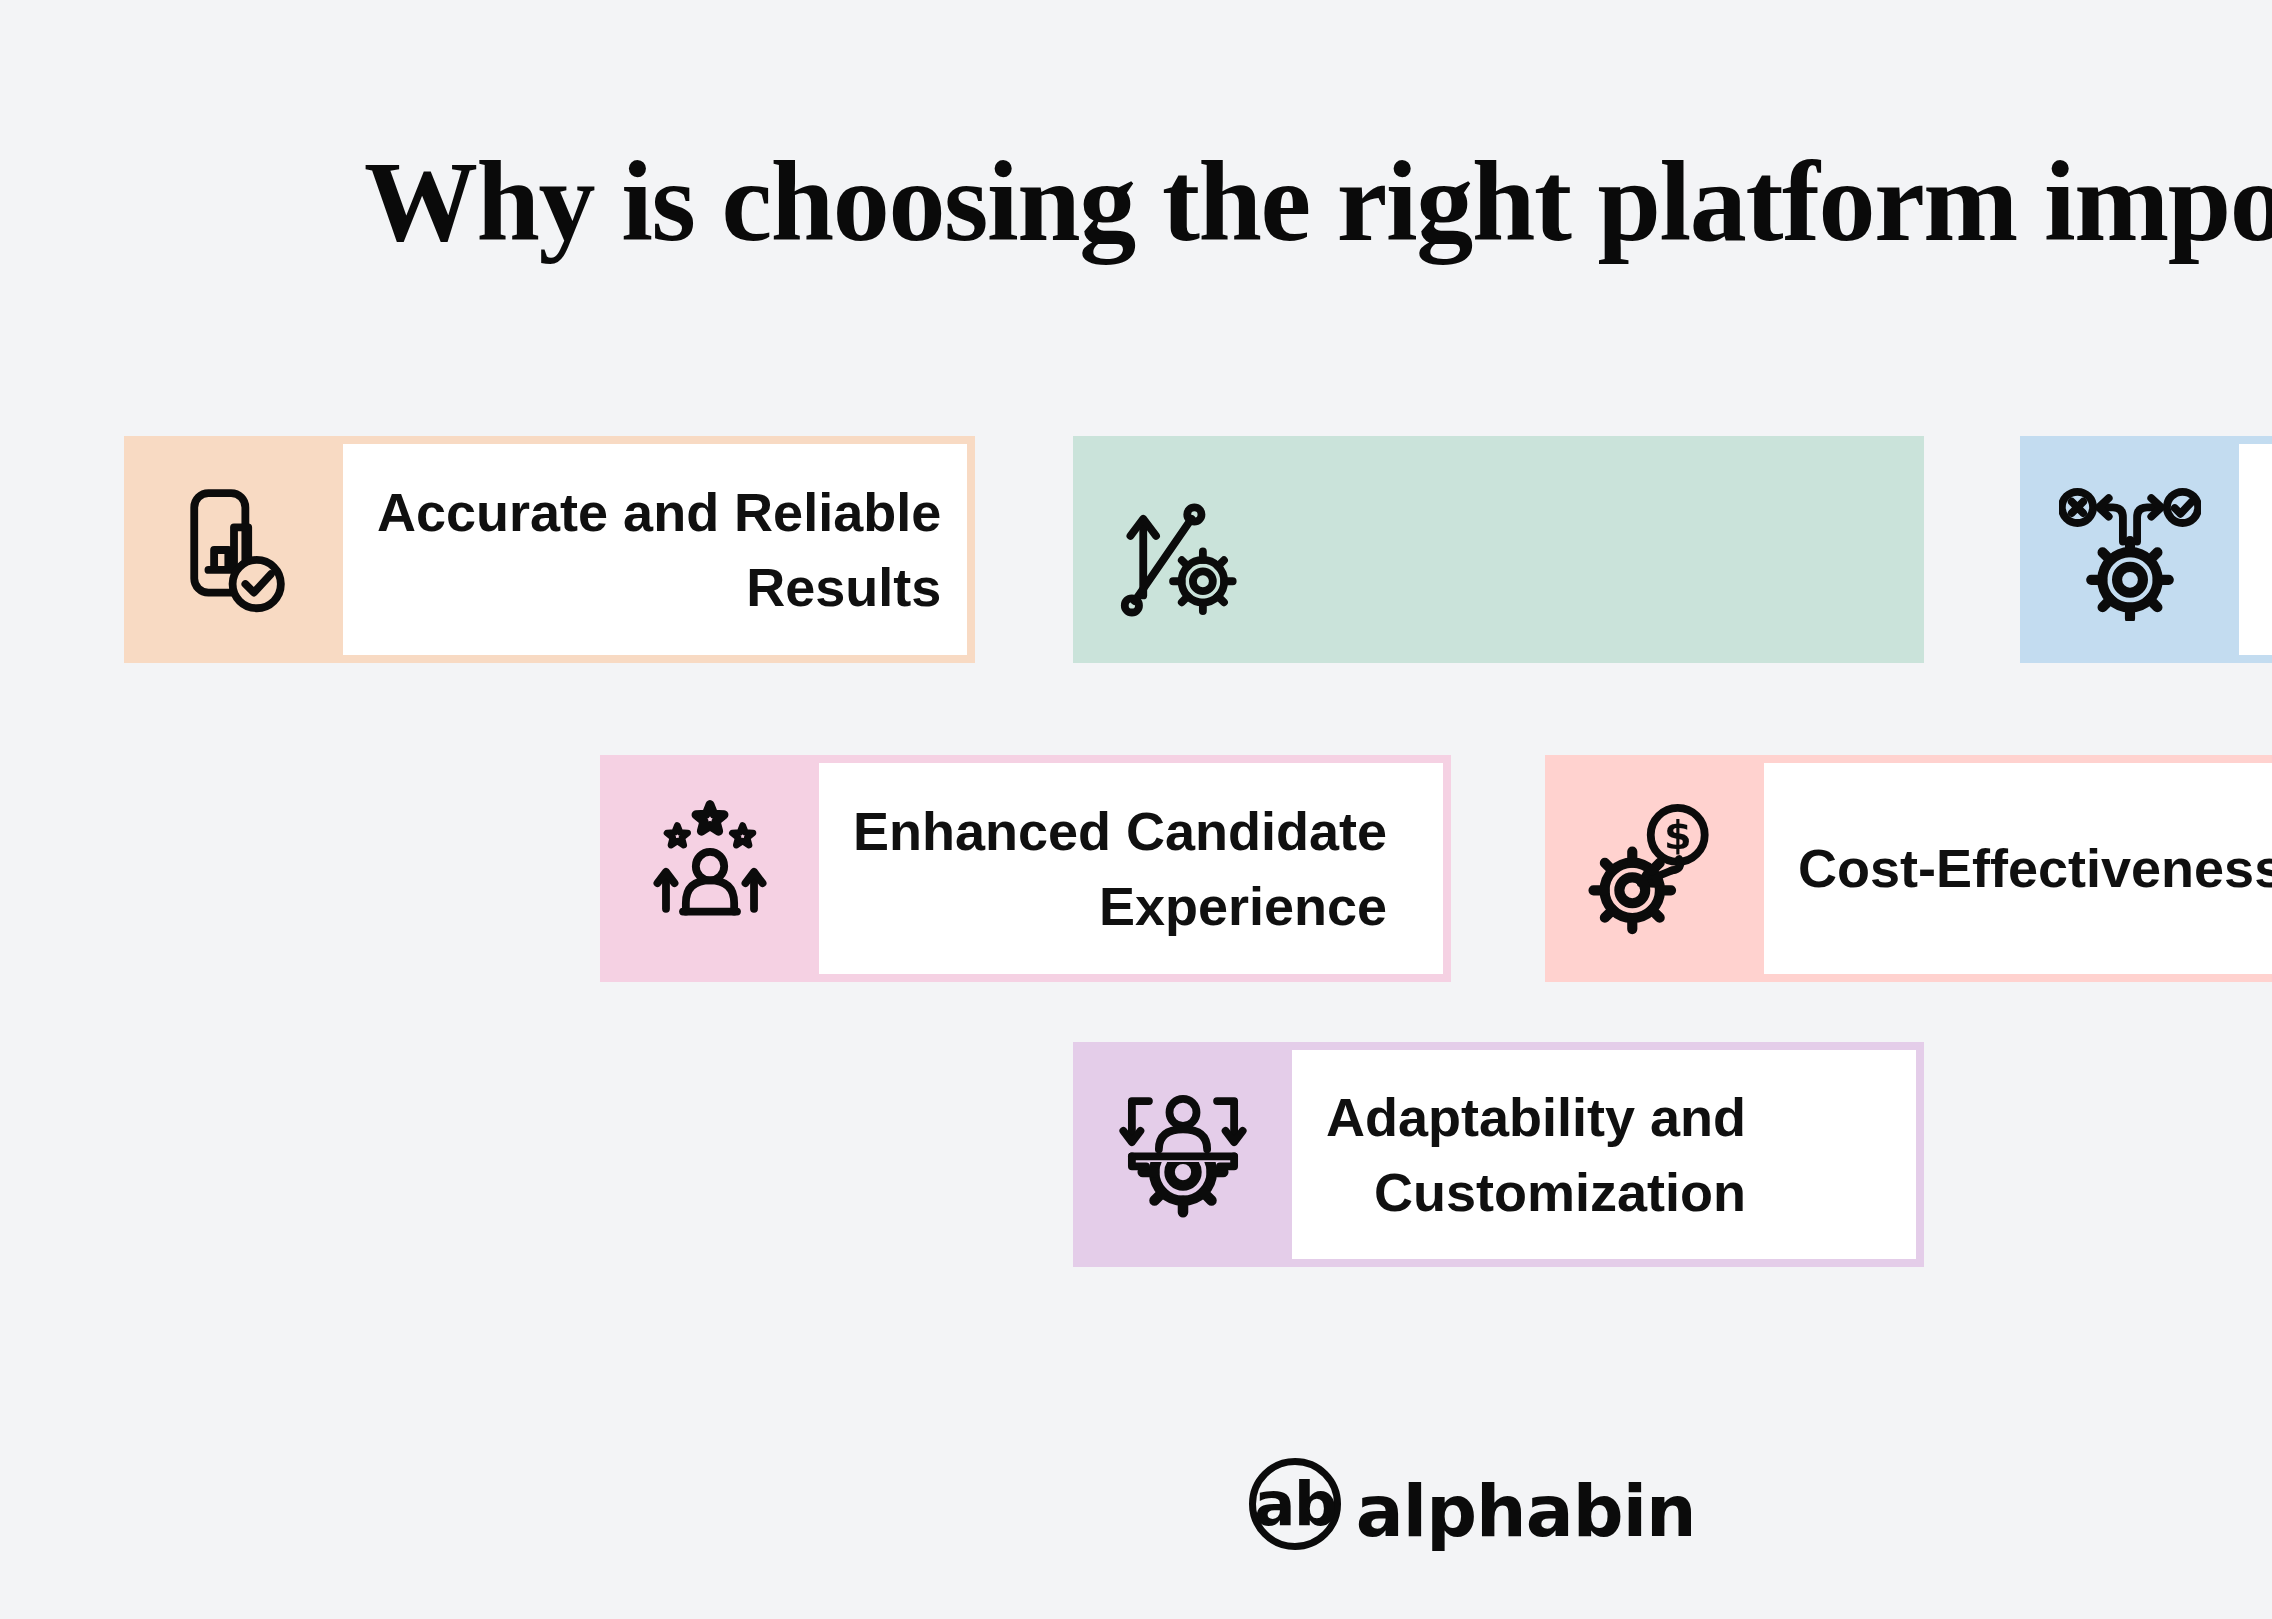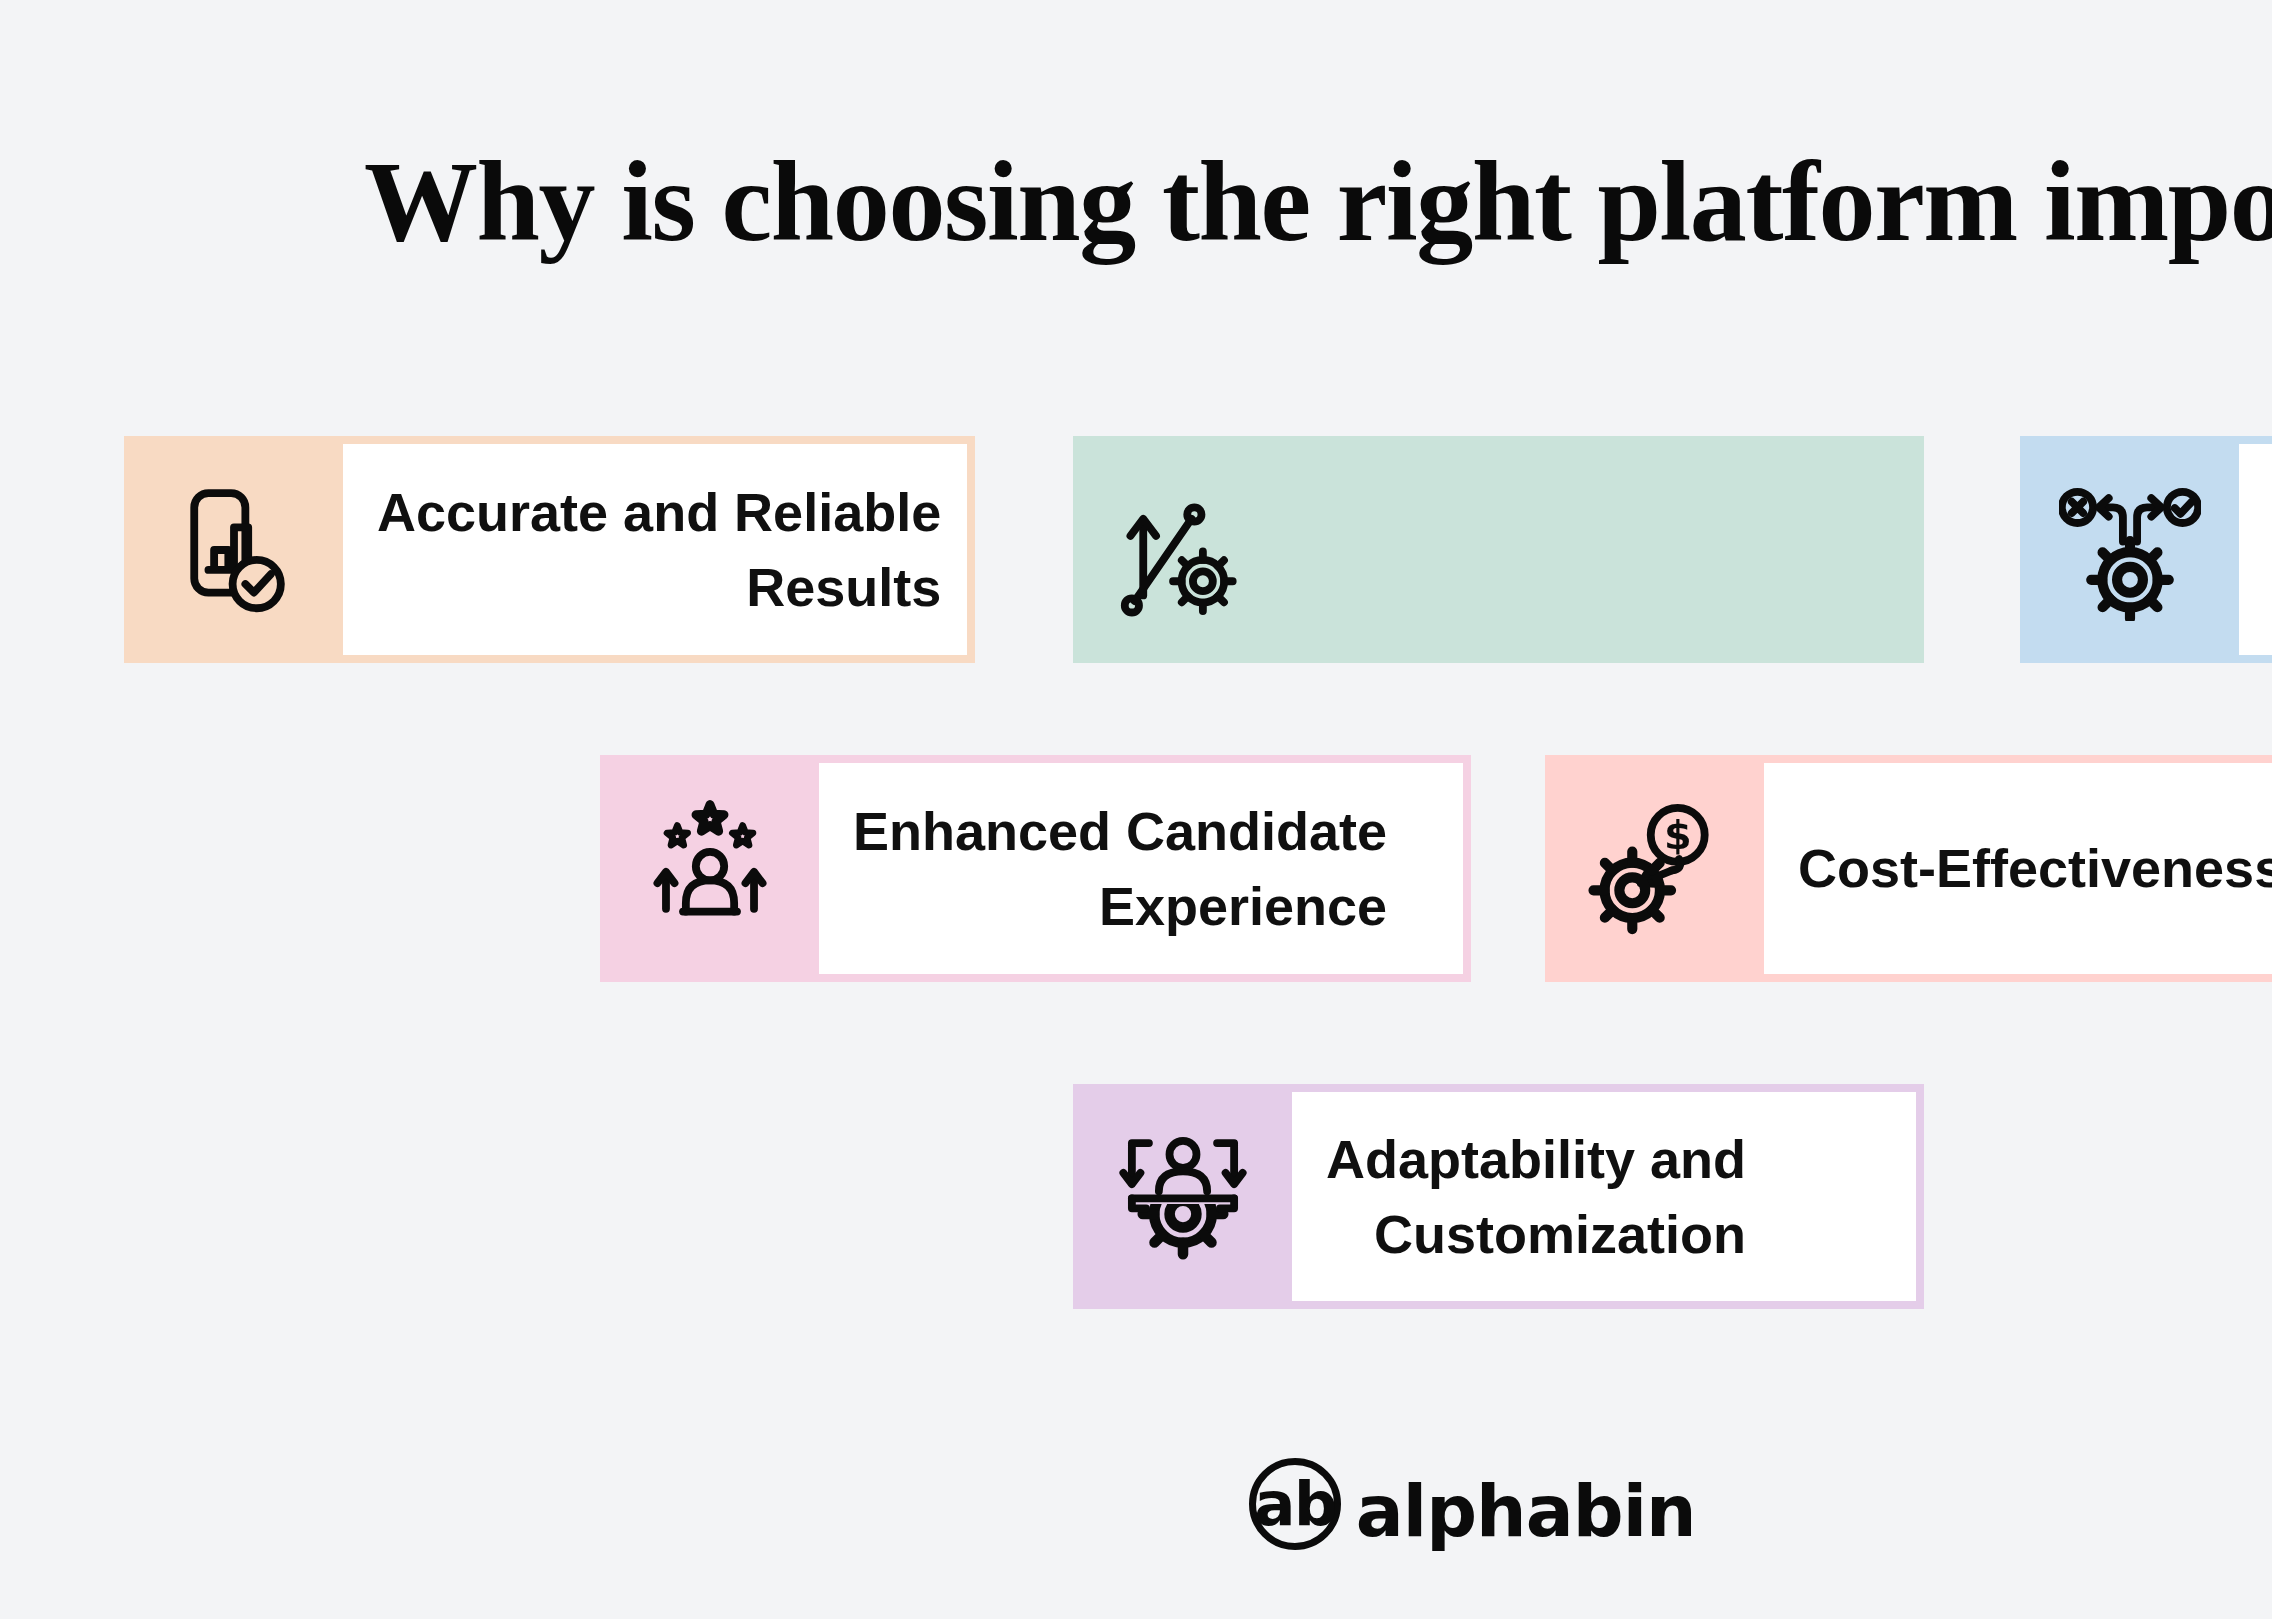--- a/index.html
+++ b/index.html
@@ -20,21 +20,21 @@
     letter-spacing:-1.4px;
     color:#0A0A0A;
   }
 
   .card{position:absolute;}
   .c1{left:124px; top:436px;  width:851px;height:227px;}
   .c2{left:1073px;top:436px;  width:851px;height:227px;}
   .c3{left:2020px;top:436px;  width:851px;height:227px;}
   .c4{left:600px;top:755px; width:851px;height:227px;}
   .c5{left:1545px;top:755px; width:851px;height:227px;}
-  .c6{left:1073px;top:1084px; width:851px;height:225px;}
+  .c6{left:1073px;top:1042px; width:851px;height:225px;}
 
   .icon-zone{
     position:absolute;left:0;top:0;width:219px;height:100%;
     display:flex;align-items:center;justify-content:center;
   }
   .card-icon{width:142px;height:142px;display:block;}
   .icon-bgfill{fill:var(--bg,transparent);}
 
   .panel{
     position:absolute;left:219px;top:8.2px;right:8.2px;bottom:8.2px;
@@ -135,21 +135,21 @@
         <path d="M65 13.5 L72 20 L65 26.5"></path>
         <use href="#gear" transform="translate(50,71) scale(1.3)"></use>
       </svg>
     </div>
     <div class="panel">
       <span class="label">Improved Decision-
 Making</span>
     </div>
   </div>
 
-  <div class="card c4" style="background: rgb(245, 209, 227); padding-left: 20px; --bg: #F5D1E3;">
+  <div class="card c4" style="background: rgb(245, 209, 227); --bg: #F5D1E3;">
     <div class="icon-zone">
       <svg class="card-icon" viewBox="0 0 100 100" fill="none" stroke="#0B0B0B" stroke-width="5.5" stroke-linecap="round" stroke-linejoin="round">
         <use href="#star" transform="translate(50,15) scale(1.15)"></use>
         <use href="#star" transform="translate(27,27) scale(0.85)"></use>
         <use href="#star" transform="translate(73,27) scale(0.85)"></use>
         <circle cx="50" cy="48" r="10"></circle>
         <path d="M33 80 V74 Q33 58 50 58 Q67 58 67 74 V80"></path>
         <path d="M31 80 H69"></path>
         <path d="M19 78 V54"></path>
         <path d="M13 60 L19 52 L25 60"></path>

